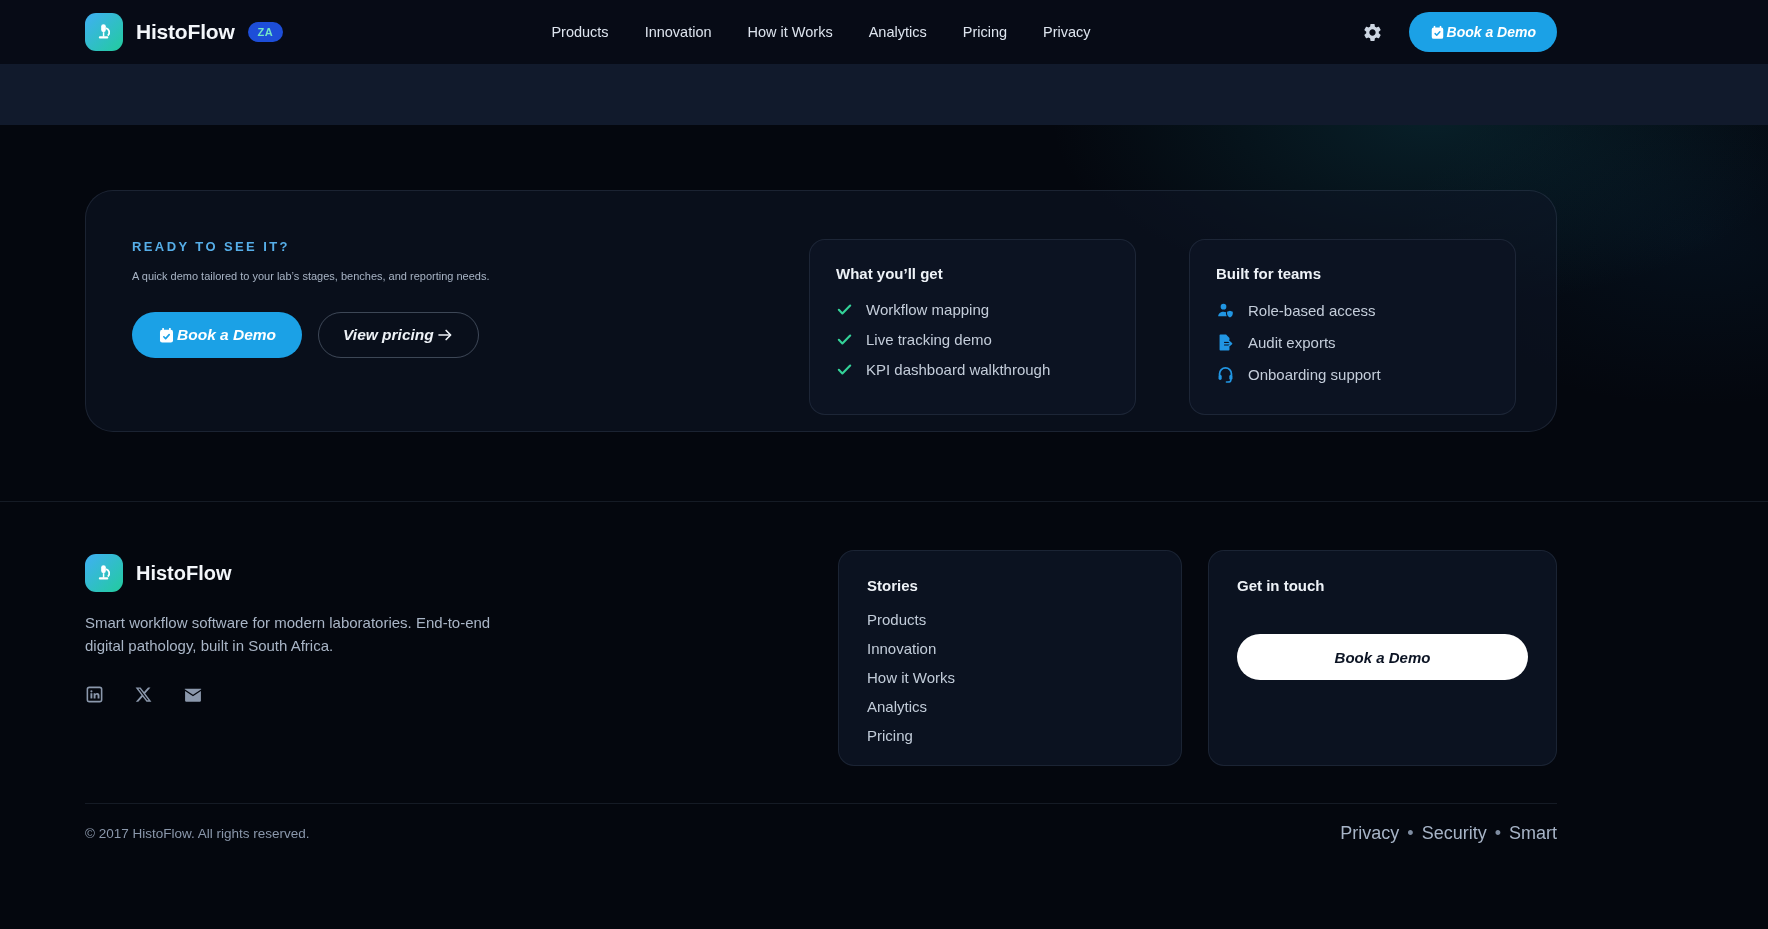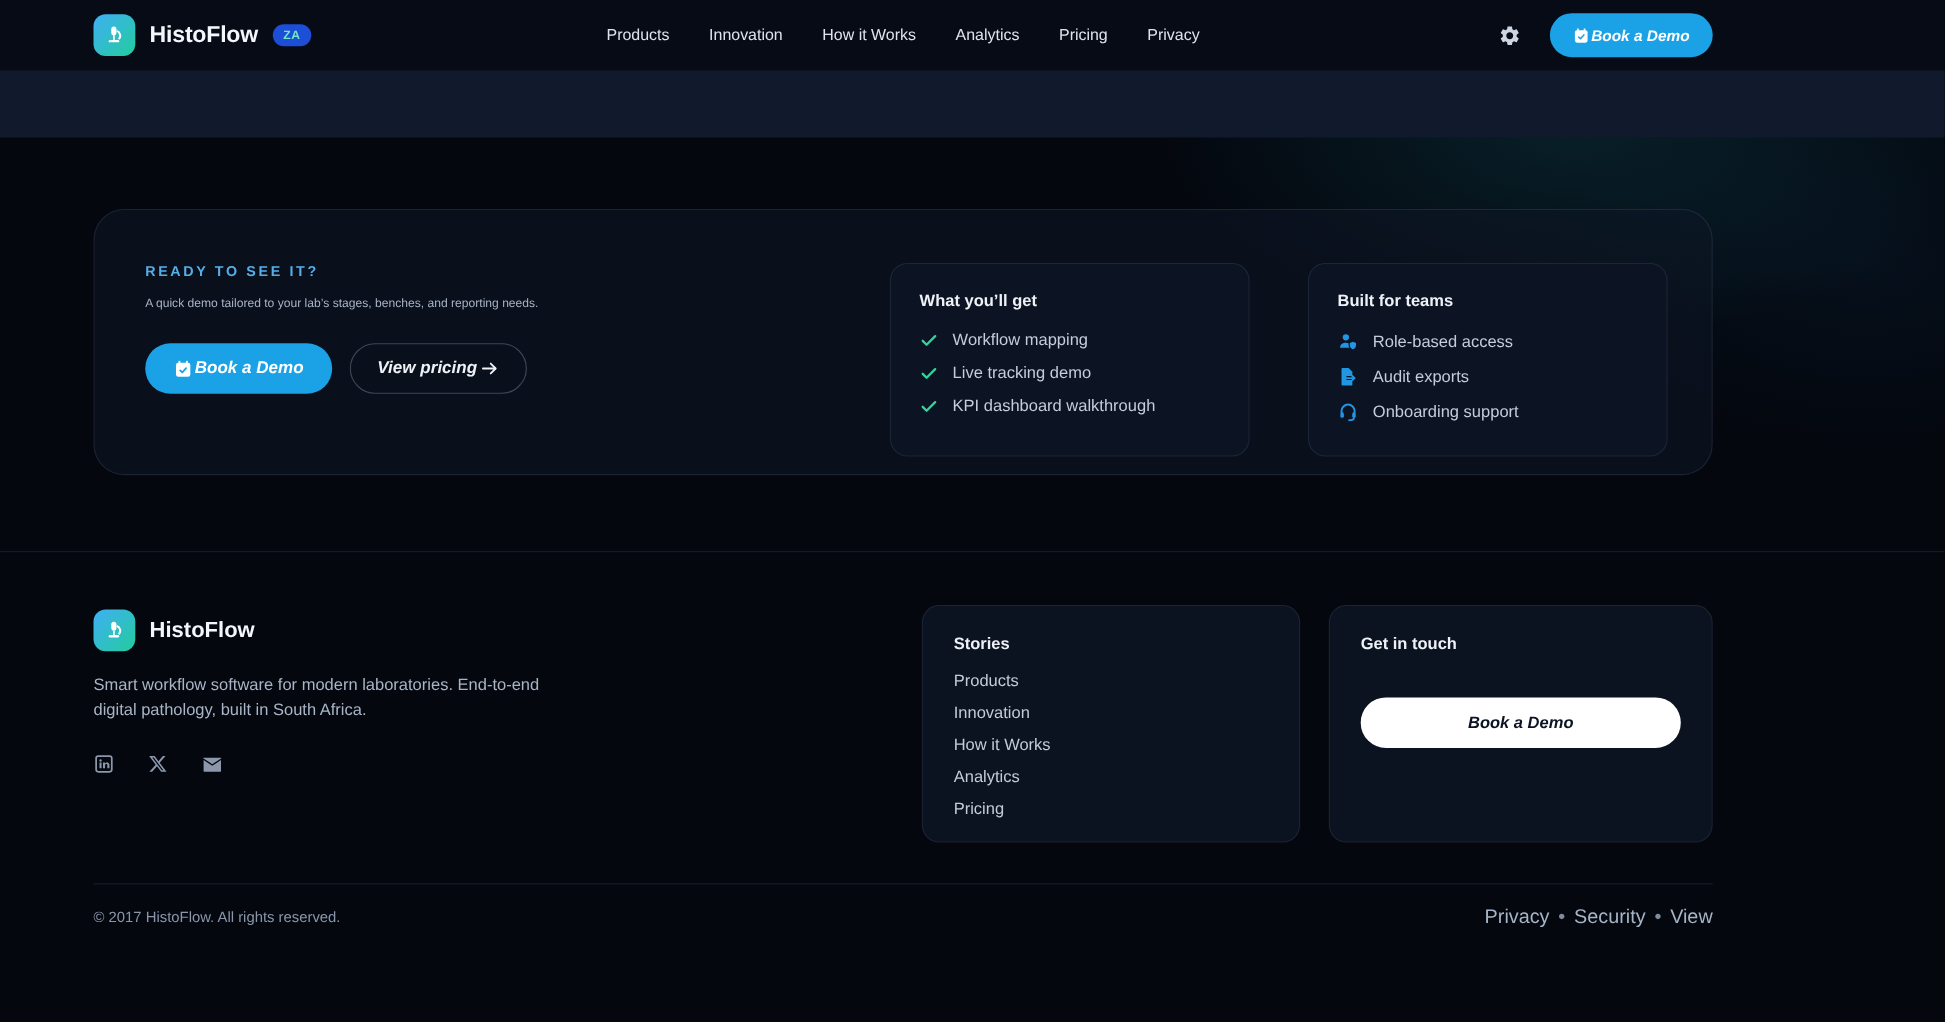--- a/index.html
+++ b/index.html
@@ -315,16 +315,16 @@
 
   <hr class="footer-divider">
 
   <div class="container bottom-row">
     <span class="copyright">© 2017 HistoFlow. All rights reserved.</span>
     <span class="legal">
       <a>Privacy</a>
       <span class="dot">•</span>
       <a>Security</a>
       <span class="dot">•</span>
-      <a>View</a>
+      <a>Smart</a>
     </span>
   </div>
 </footer>
 
 </body></html>

